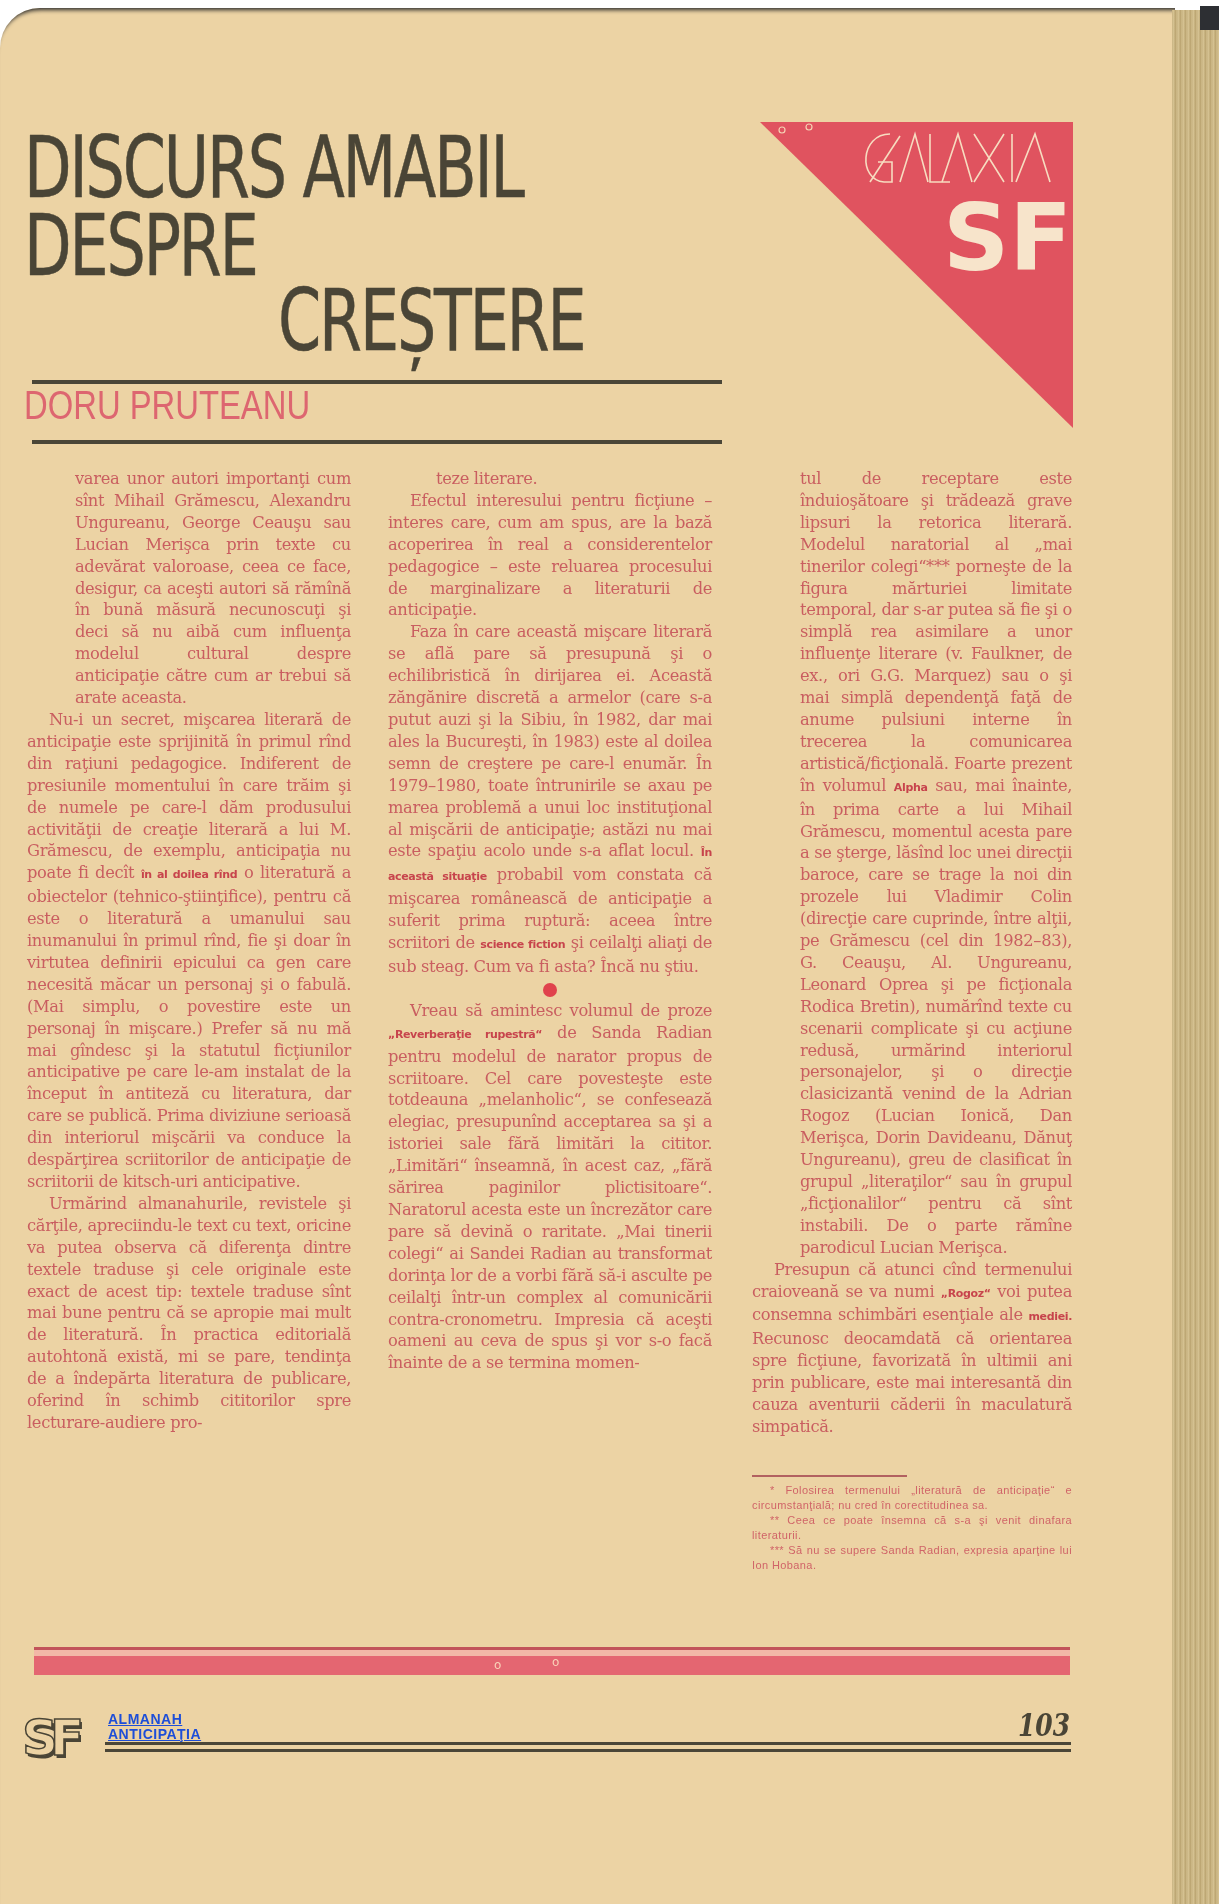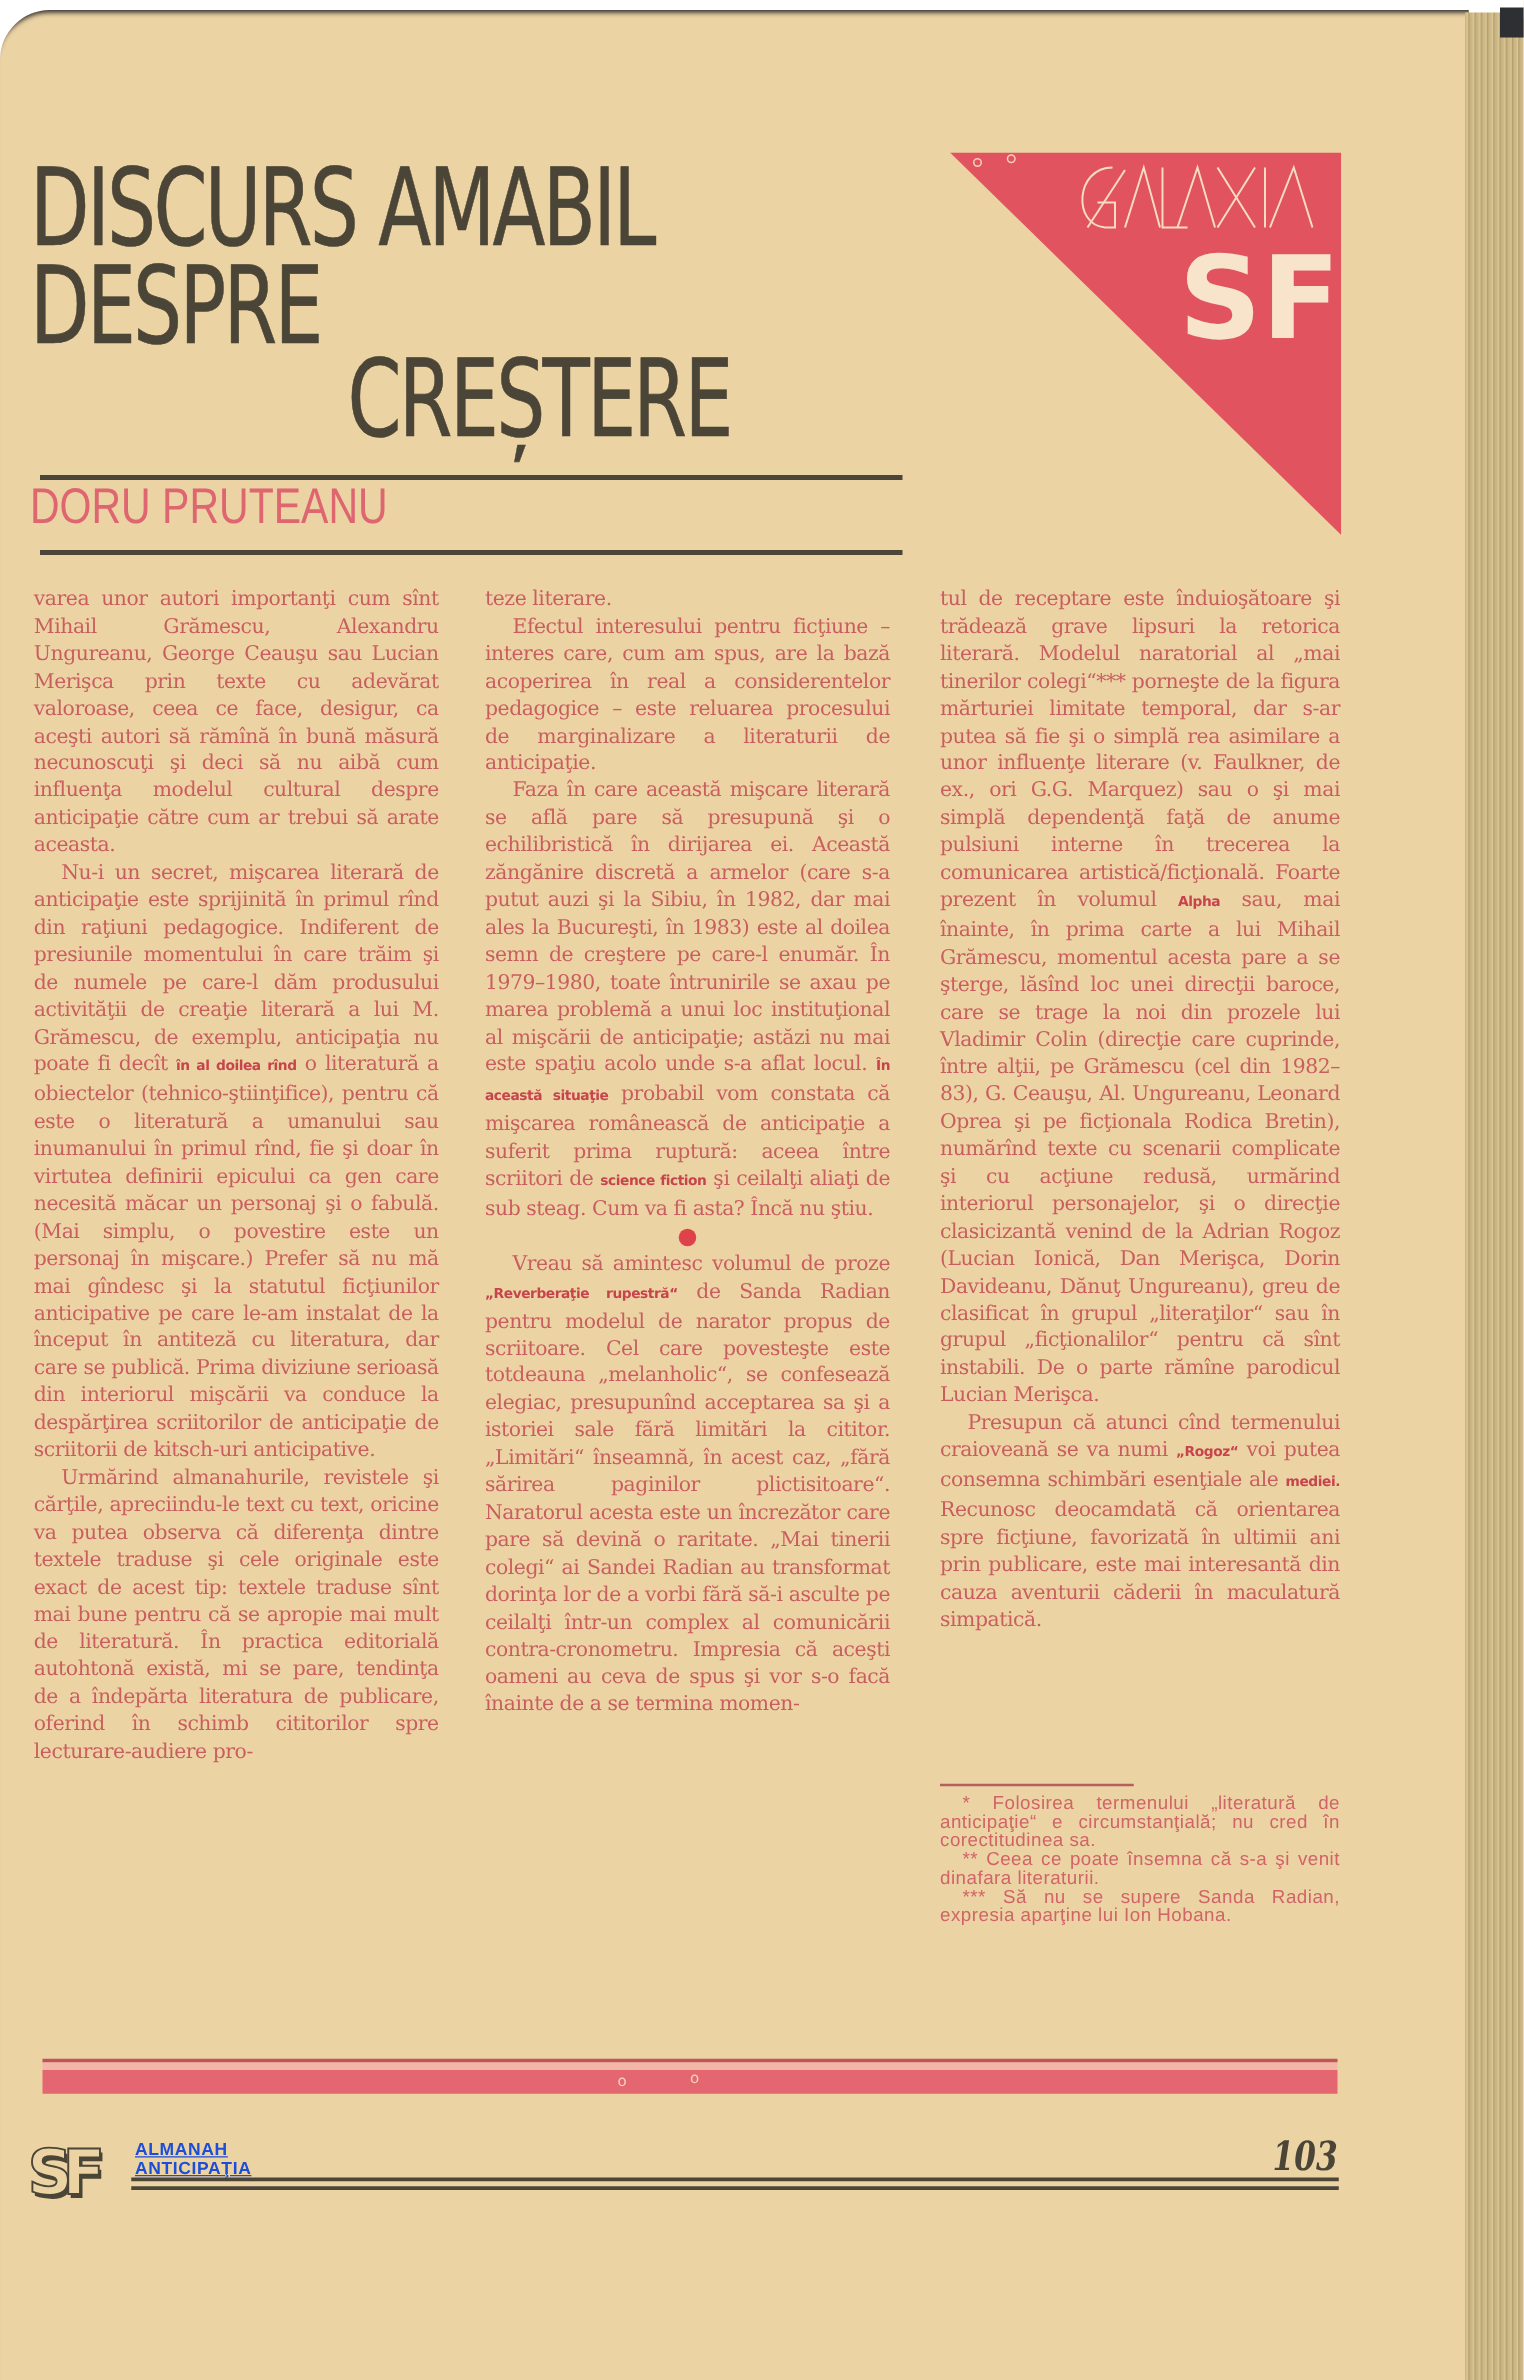--- a/index.html
+++ b/index.html
@@ -35,28 +35,28 @@
   }
   .logo-tri {
     position:absolute; left:760px; top:122px; width:313px; height:306px;
   }
   .col {
     position:absolute; top:468px; color:#c95e60;
     font-family:"DejaVu Serif", serif; font-size:16.3px; line-height:21.9px;
     text-align:justify; letter-spacing:-0.35px;
   }
   .col p { margin:0; text-indent:22px; }
-  .col p.noindent { text-indent:0; }
+  .col p.noindent { text-indent:0;margin-left:48px; }
   .col b { font-family:"DejaVu Sans", sans-serif; font-weight:bold; color:#c7444c; font-size:11px; }
   .bullet {
     width:14px; height:14px; border-radius:50%; background:#e0424c; margin:5px auto 3px;
   }
   .footnotes {
-    position:absolute; left:752px; top:1427px; width:320px; color:#d06468;
-    font-family:"Liberation Sans", sans-serif; font-size:15px; line-height:15px;
+    position:absolute; left:752px; top:1475px; width:320px; color:#d06468;
+    font-family:"Liberation Sans", sans-serif; font-size:11px; line-height:15px;
     letter-spacing:0.4px; text-align:justify;
   }
   .footnotes .fn-rule { width:155px; height:2px; background:#b26160; margin-bottom:6px; }
   .footnotes p { margin:0; text-indent:18px; }
   .band-thin { position:absolute; left:34px; top:1647px; width:1036px; height:3px; background:#c2535a; }
   .band-light { position:absolute; left:34px; top:1650px; width:1036px; height:6px; background:#f2b7a7; }
   .band {
     position:absolute; left:34px; top:1656px; width:1036px; height:19px; background:#e46671;
   }
   .band span { position:absolute; top:2px; font-size:12px; color:#f9d2b8; font-family:"DejaVu Sans", sans-serif; }

